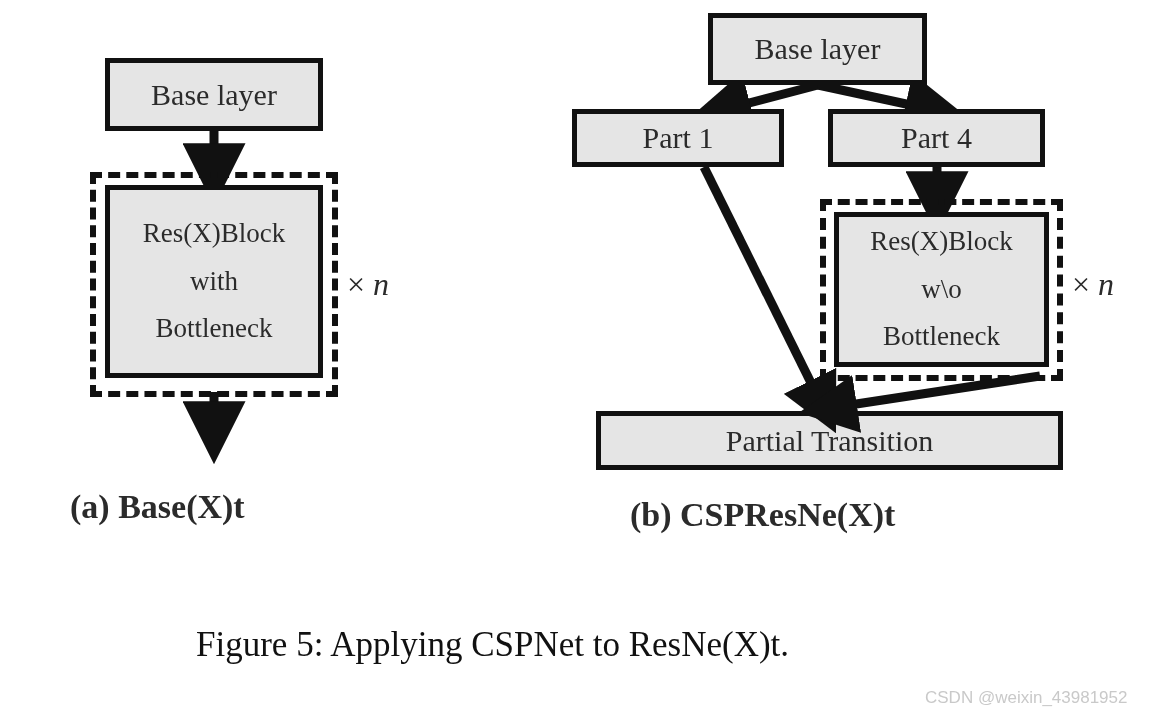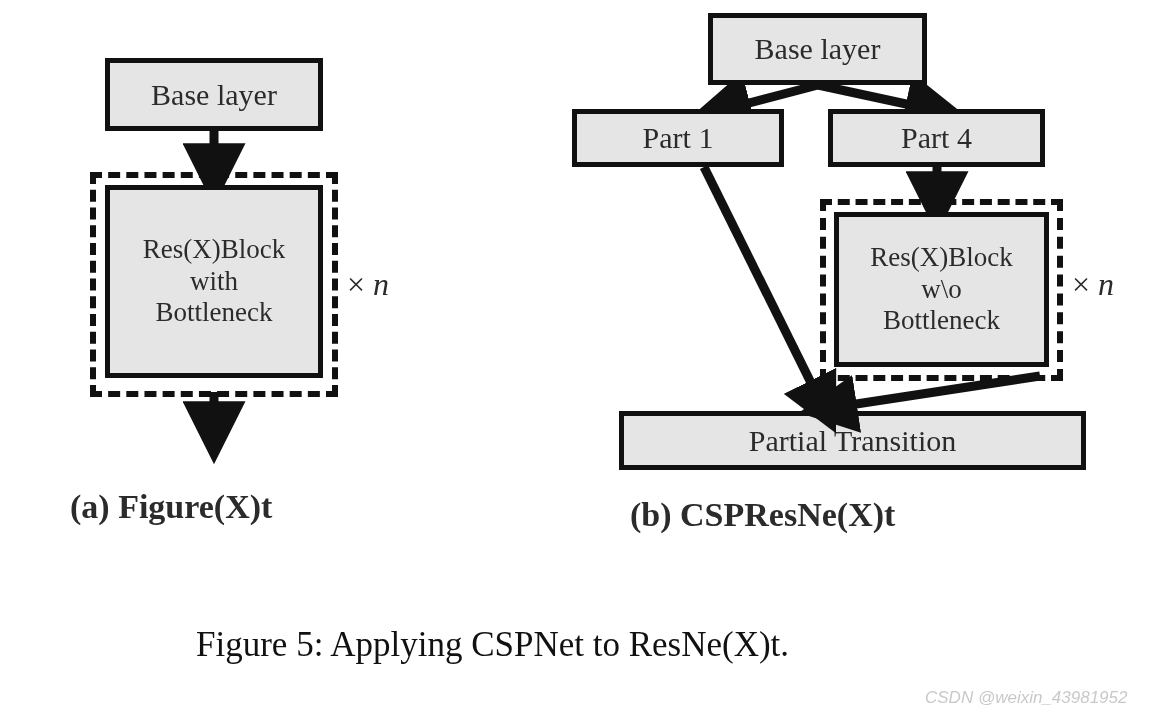--- a/index.html
+++ b/index.html
@@ -63,34 +63,33 @@
     white-space: nowrap;
     z-index: 4;
   }
   .watermark {
     position: absolute;
     font-family: "Liberation Sans", "DejaVu Sans", sans-serif;
     font-size: 17px;
     color: #c9c9c9;
     white-space: nowrap;
     z-index: 5;
-    font-style: italic;
   }
   svg.arrows {
     position: absolute;
     left: 0;
     top: 0;
     width: 1158px;
     height: 716px;
     z-index: 1;
     pointer-events: none;
   }
   svg.arrows.front { z-index: 6; }
   .ttl { font-size: 30px; }
-  .ttl-sm { font-size: 27px; }
+  .ttl-sm { font-size: 27px; gap: 16px; }
 </style>
 </head>
 <body>
 
 <div id="page">
 
   <svg class="arrows" viewBox="0 0 1158 716" xmlns="http://www.w3.org/2000/svg">
     <defs>
       <marker id="ah" markerWidth="7" markerHeight="7" refX="3.2" refY="3.5" orient="auto" markerUnits="strokeWidth">
         <path d="M0,0 L7,3.5 L0,7 z" fill="#111111"></path>
@@ -130,21 +129,21 @@
   <div class="box ttl-sm" style="left:105px; top:185px; width:218px; height:193px; flex-direction:column;">
     <span>Res(X)Block</span>
     <span>with</span>
     <span>Bottleneck</span>
   </div>
 
   <div class="label-xn" style="left:347px; top:266px;">
     <span>×</span><span>&nbsp;</span><i>n</i>
   </div>
 
-  <div class="subcaption" style="left:70px; top:488px;">(a) Figure(X)t</div>
+  <div class="subcaption" style="left:70px; top:488px;">(a) Base(X)t</div>
 
   <div class="box ttl" style="left:708px; top:13px; width:219px; height:72px;">
     <span>Base layer</span>
   </div>
 
   <div class="box ttl" style="left:572px; top:109px; width:212px; height:58px;">
     <span>Part 1</span>
   </div>
 
   <div class="box ttl" style="left:828px; top:109px; width:217px; height:58px;">
@@ -156,21 +155,21 @@
   <div class="box ttl-sm" style="left:834px; top:212px; width:215px; height:155px; flex-direction:column;">
     <span>Res(X)Block</span>
     <span>w\o</span>
     <span>Bottleneck</span>
   </div>
 
   <div class="label-xn" style="left:1072px; top:266px;">
     <span>×</span><span>&nbsp;</span><i>n</i>
   </div>
 
-  <div class="box ttl" style="left:596px; top:411px; width:467px; height:59px;margin-left:23px;">
+  <div class="box ttl" style="left:596px; top:411px; width:467px; height:59px;">
     <span>Partial Transition</span>
   </div>
 
   <div class="subcaption" style="left:630px; top:496px;">(b) CSPResNe(X)t</div>
 
   <svg class="arrows front" viewBox="0 0 1158 716" xmlns="http://www.w3.org/2000/svg">
 
     <g>
       <line x1="704" y1="167" x2="822" y2="405" stroke="#111111" stroke-width="9" marker-end="url(#ah2)"></line>
     </g>

